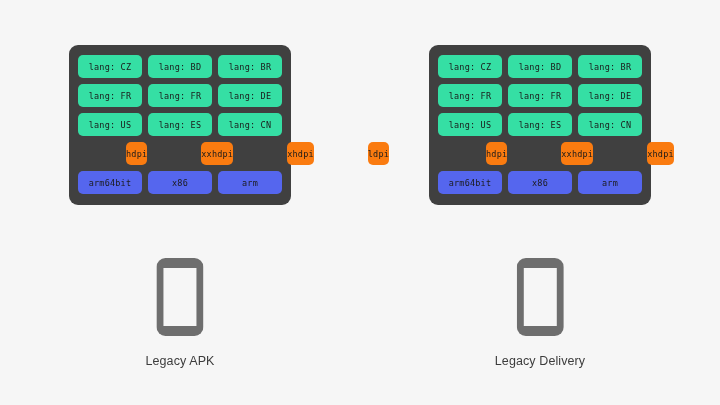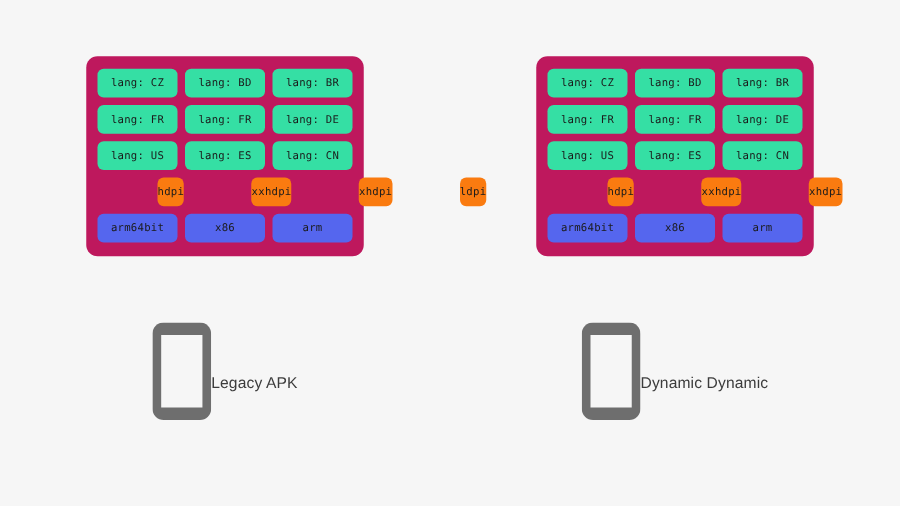--- a/index.html
+++ b/index.html
@@ -30,21 +30,21 @@
   .column-legacy { left: 0; width: 360px; }
   .column-dynamic { left: 360px; width: 360px; }
 
   
   .chip-panel {
     position: absolute;
     top: 45px;
     left: 50%;
     transform: translateX(-50%);
     width: 222px;
-    background: #be185d;
+    background: #404040;
     border-radius: 9px;
     padding: 10px 9px 11px 9px;
     box-sizing: border-box;
     text-align: center;
   }
 
   .chip-row {
     display: flex;
     gap: 6px;
     margin-bottom: 6px;
@@ -72,21 +72,21 @@
   .chip-density { background: #fa7b10; margin-left: 48px; }
   .chip-abi { background: #5566ee; }
 
   
   .device-wrap {
     position: absolute;
     top: 258px;
     left: 50%;
     transform: translateX(-50%);
     display: flex;
-    flex-direction: row;
+    flex-direction: column;
     align-items: center;
   }
 
   .phone-icon {
     display: block;
   }
 
   .device-label {
     margin-top: 18px;
     font-family: "Liberation Sans", sans-serif;
@@ -183,18 +183,18 @@
         <div class="chip chip-abi">arm</div>
       </div>
 
     </div>
 
     <div class="device-wrap">
       <svg class="phone-icon" width="47" height="78" viewBox="0 0 47 78">
         <rect x="0" y="0" width="47" height="78" rx="9" ry="9" fill="#6e6e6e"></rect>
         <rect x="7" y="10" width="33" height="58" fill="#f6f6f6"></rect>
       </svg>
-      <div class="device-label">Dynamic Dynamic</div>
+      <div class="device-label">Legacy Delivery</div>
     </div>
 
   </div>
 
 </div>
 
 </body></html>

